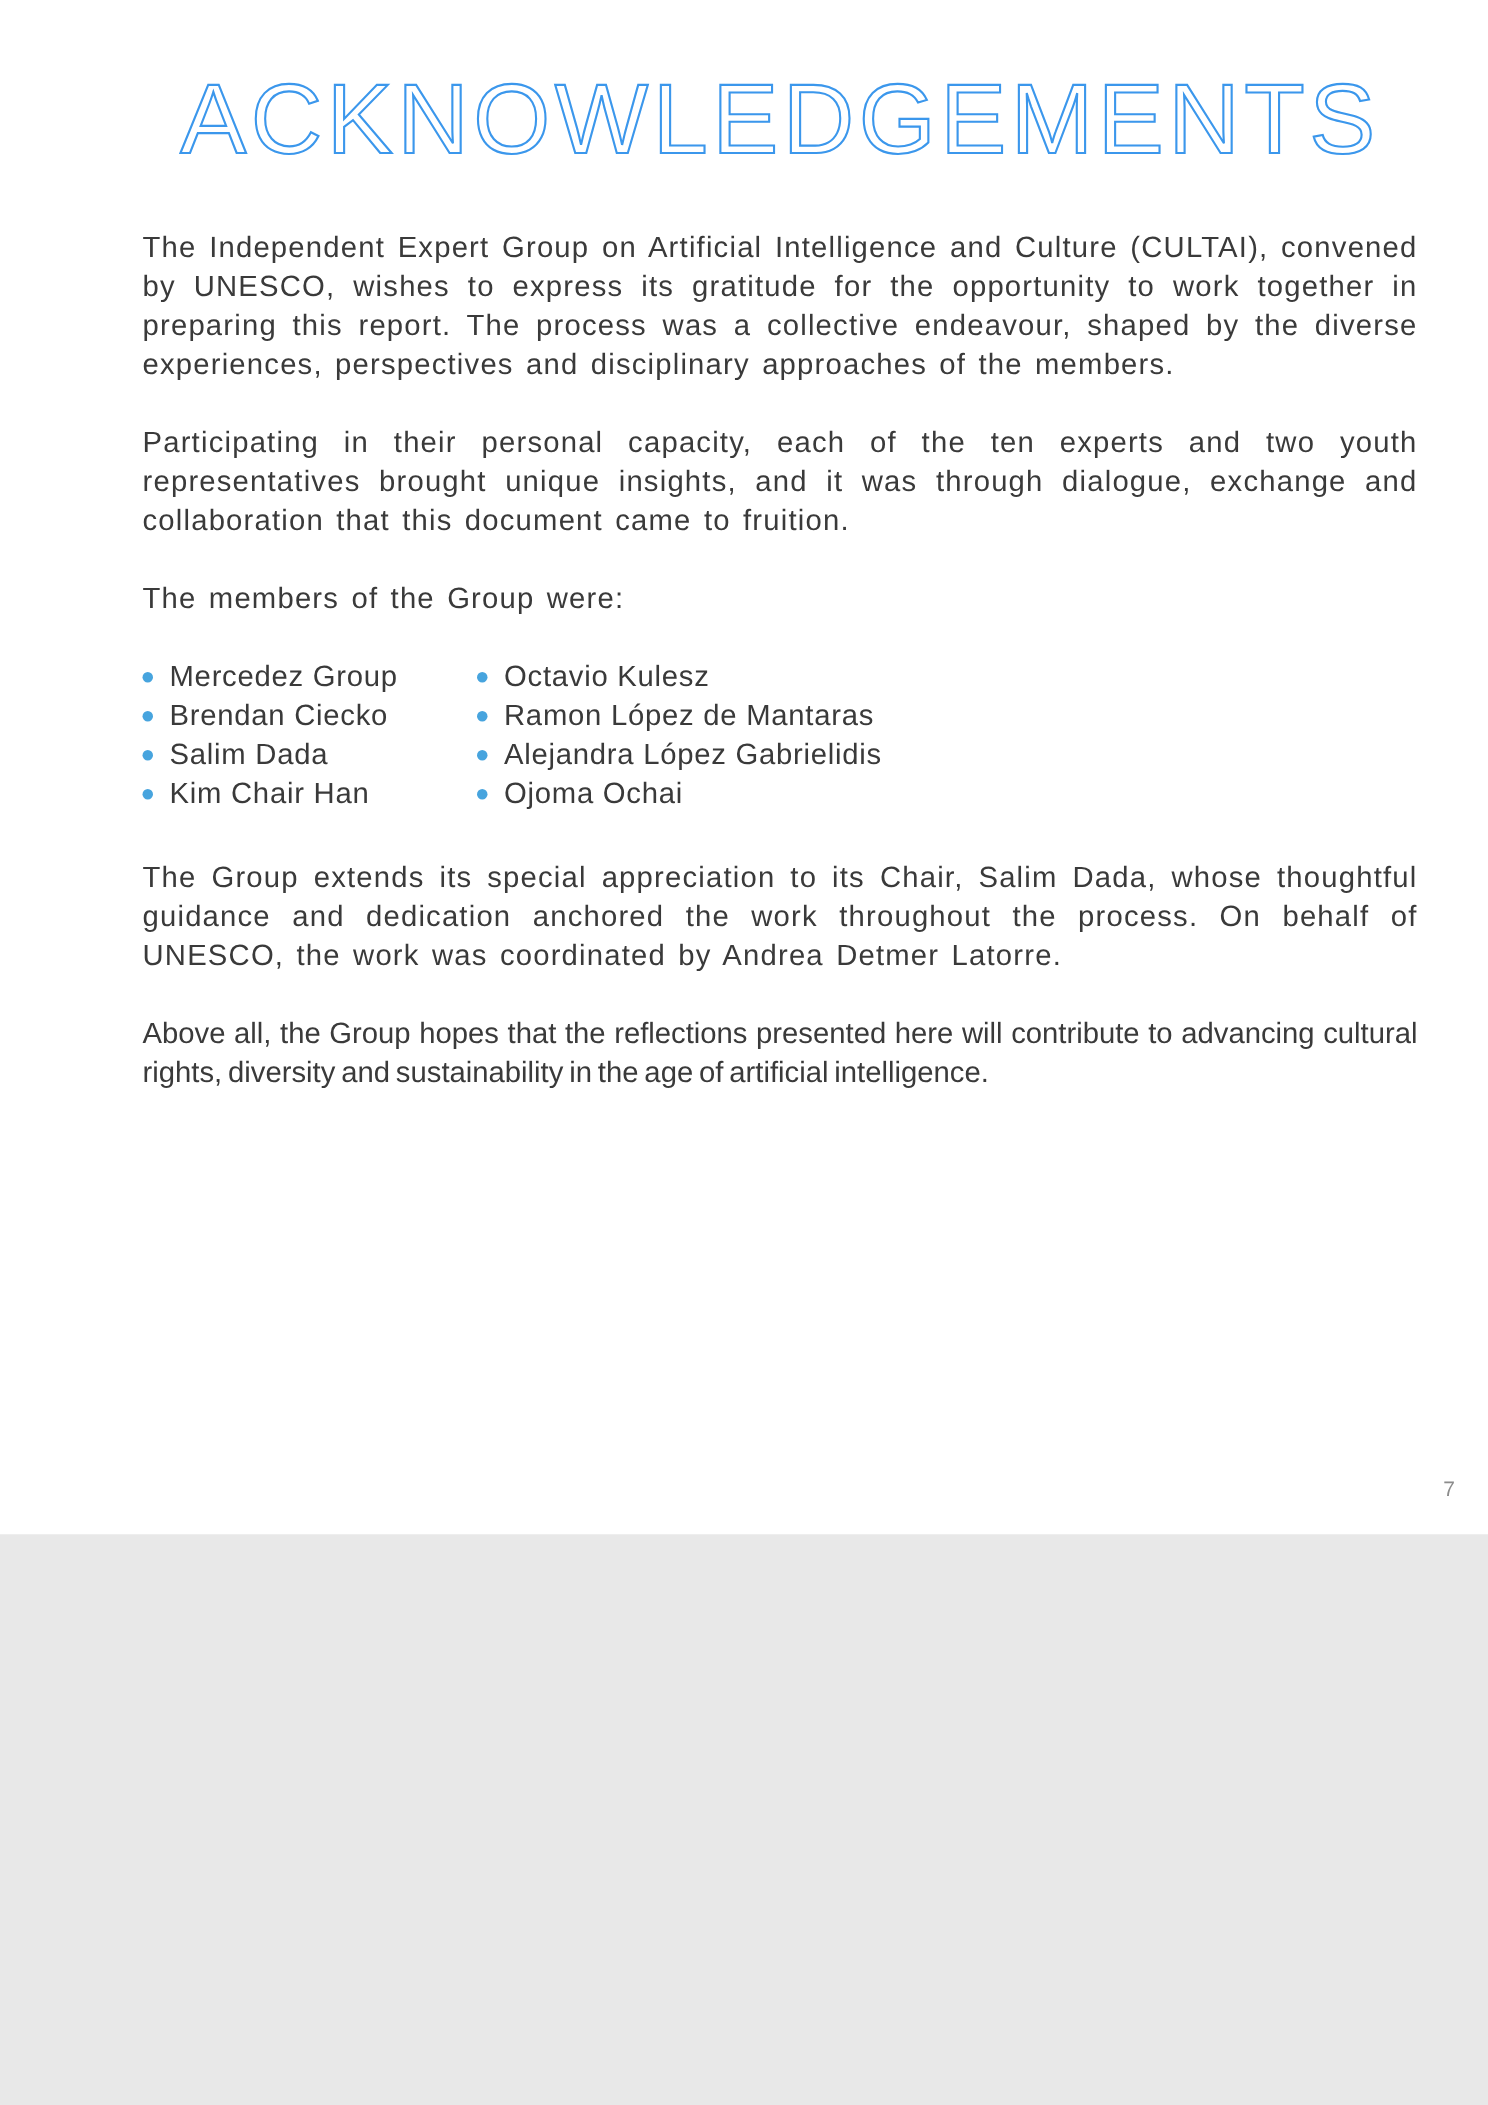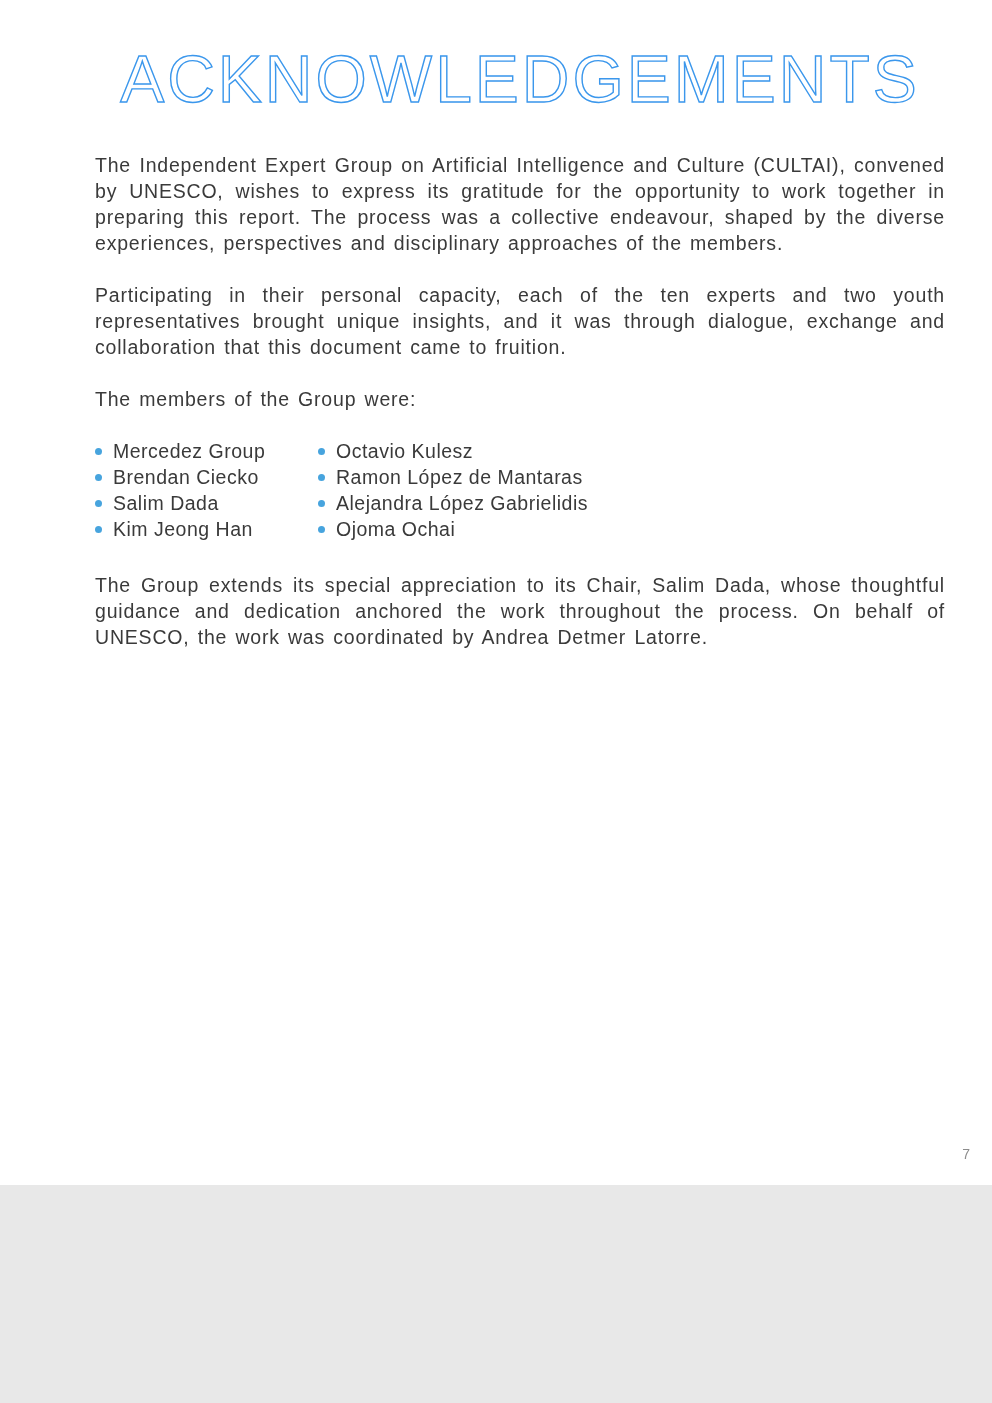--- a/index.html
+++ b/index.html
@@ -6,21 +6,21 @@
     --title-blue: #3B97EC;
     --bullet-blue: #47A4DE;
     --body-text: #3A3A3A;
     --page-number-gray: #8C8C8C;
     --background: #FFFFFF;
   }
   * { box-sizing: border-box; }
   html, body { margin: 0; padding: 0; background: #e8e8e8; }
   .page {
     width: 992px;
-    height: 1185px;
+    height: 1023px;
     margin: 0 auto;
     background: var(--background);
     position: relative;
     font-family: "Liberation Sans", "DejaVu Sans", sans-serif;
     color: var(--body-text);
     padding: 46px 47px 0 95px;
     overflow: hidden;
   }
   .title {
     margin: 0;
@@ -108,21 +108,21 @@
       <li>
           <span class="dot"></span>
           <span>Brendan Ciecko</span>
         </li>
       <li>
           <span class="dot"></span>
           <span>Salim Dada</span>
         </li>
       <li>
           <span class="dot"></span>
-          <span>Kim Jeong Han</span>
+          <span>Kim Chair Han</span>
         </li>
     </ul>
     <ul class="col2">
       <li>
           <span class="dot"></span>
           <span>Octavio Kulesz</span>
         </li>
       <li>
           <span class="dot"></span>
           <span>Ramon López de Mantaras</span>
@@ -133,16 +133,17 @@
         </li>
       <li>
           <span class="dot"></span>
           <span>Ojoma Ochai</span>
         </li>
     </ul>
   </div>
 
   <p class="para">The Group extends its special appreciation to its Chair, Salim Dada, whose thoughtful guidance and dedication anchored the work throughout the process. On behalf of UNESCO, the work was coordinated by Andrea Detmer Latorre.</p>
 
+  <p class="para tight">Above all, the Group hopes that the reflections presented here will contribute to advancing cultural rights, diversity and sustainability in the age of artificial intelligence.</p>
 
   <div class="page-number">7</div>
 
 </div>
 
 </body></html>

